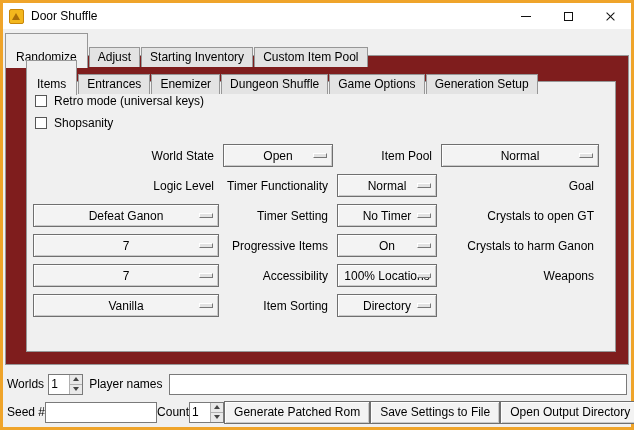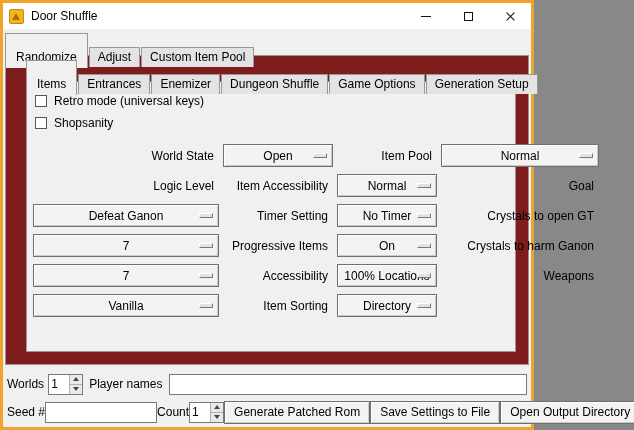--- a/index.html
+++ b/index.html
@@ -1,20 +1,20 @@
 <!DOCTYPE html>
 <html><head>
 <meta charset="utf-8">
 <style>
   * { box-sizing: border-box; margin: 0; padding: 0; }
   html,body { background:#888; }
   body { font-family: "Liberation Sans", sans-serif; }
   .window {
     position: relative;
-    width: 534px; height: 430px;
+    width: 634px; height: 430px;
     border: 3px solid #efa42a;
     background: #f0f0f0;
     font-size: 12px; color: #000;
   }
   
   .titlebar {
     height: 26px; background: #ffffff;
     display: flex; align-items: center;
   }
   .app-icon {
@@ -147,20 +147,21 @@
       </div>
     </div>
   </div>
 
   <div class="main">
 
     <div class="outer-nb">
       <div class="tabs">
         <div class="tab selected">Randomize</div>
         <div class="tab">Adjust</div>
+        <div class="tab">Starting Inventory</div>
         <div class="tab">Custom Item Pool</div>
       </div>
       <div class="outer-pane">
 
         <div class="inner-nb">
           <div class="tabs">
             <div class="tab selected">Items</div>
             <div class="tab">Entrances</div>
             <div class="tab">Enemizer</div>
             <div class="tab">Dungeon Shuffle</div>
@@ -185,21 +186,21 @@
                 <span>Open</span>
                 <span class="opt-ind"></span>
               </div>
               <div class="glabel">Item Pool</div>
               <div class="opt-btn">
                 <span>Normal</span>
                 <span class="opt-ind"></span>
               </div>
 
               <div class="glabel">Logic Level</div>
-              <div class="glabel">Item Accessibility</div>
+              <div class="glabel">Timer Functionality</div>
               <div class="opt-btn">
                 <span>Normal</span>
                 <span class="opt-ind"></span>
               </div>
 
               <div class="glabel">Goal</div>
               <div class="opt-btn">
                 <span>Defeat Ganon</span>
                 <span class="opt-ind"></span>
               </div>

